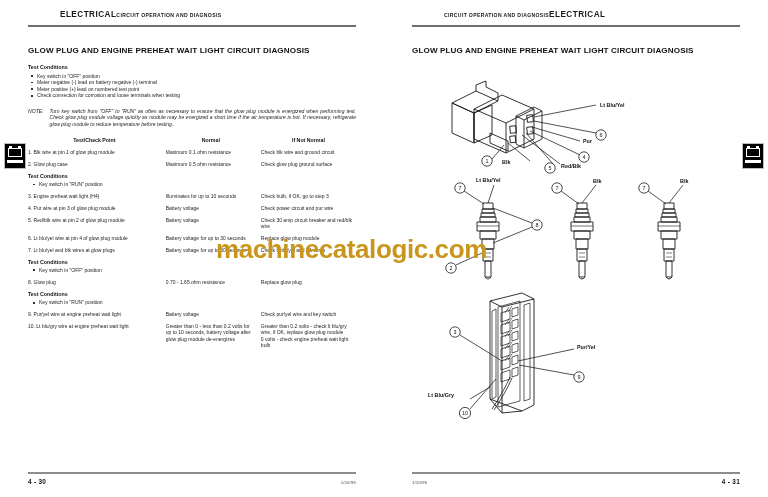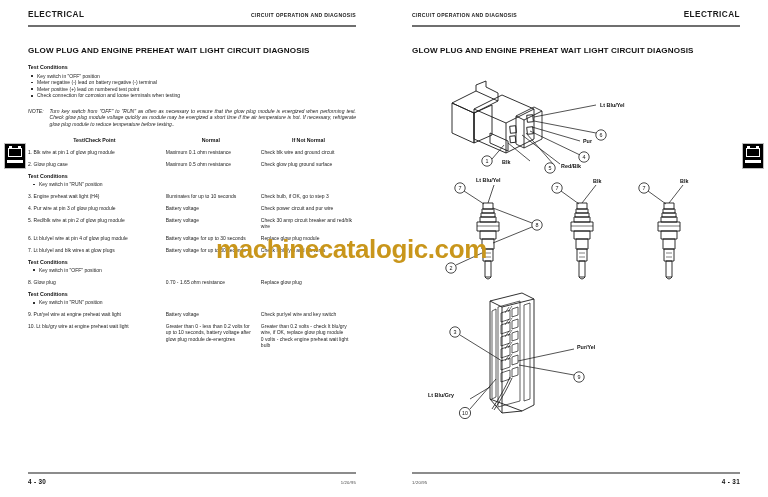--- a/index.html
+++ b/index.html
@@ -18,22 +18,23 @@
     box-sizing:border-box;
     padding:0;
   }
   .page-inner{
     position:absolute;
     left:28px;right:28px;top:10px;bottom:10px;
   }
 
   
   .hdr{
-    display:flex;align-items:baseline;justify-content:space-between;
+    display:flex;align-items:baseline;justify-content:flex-start;
     height:13px;
+    margin-left:32px;
   }
   .hdr-big{
     font-size:8.2px;font-weight:bold;letter-spacing:.45px;
     color:#1a1a1a;
   }
   .hdr-small{
     font-size:5.1px;font-weight:bold;letter-spacing:.35px;
     color:#1a1a1a;
   }
   .hdr-rule{

